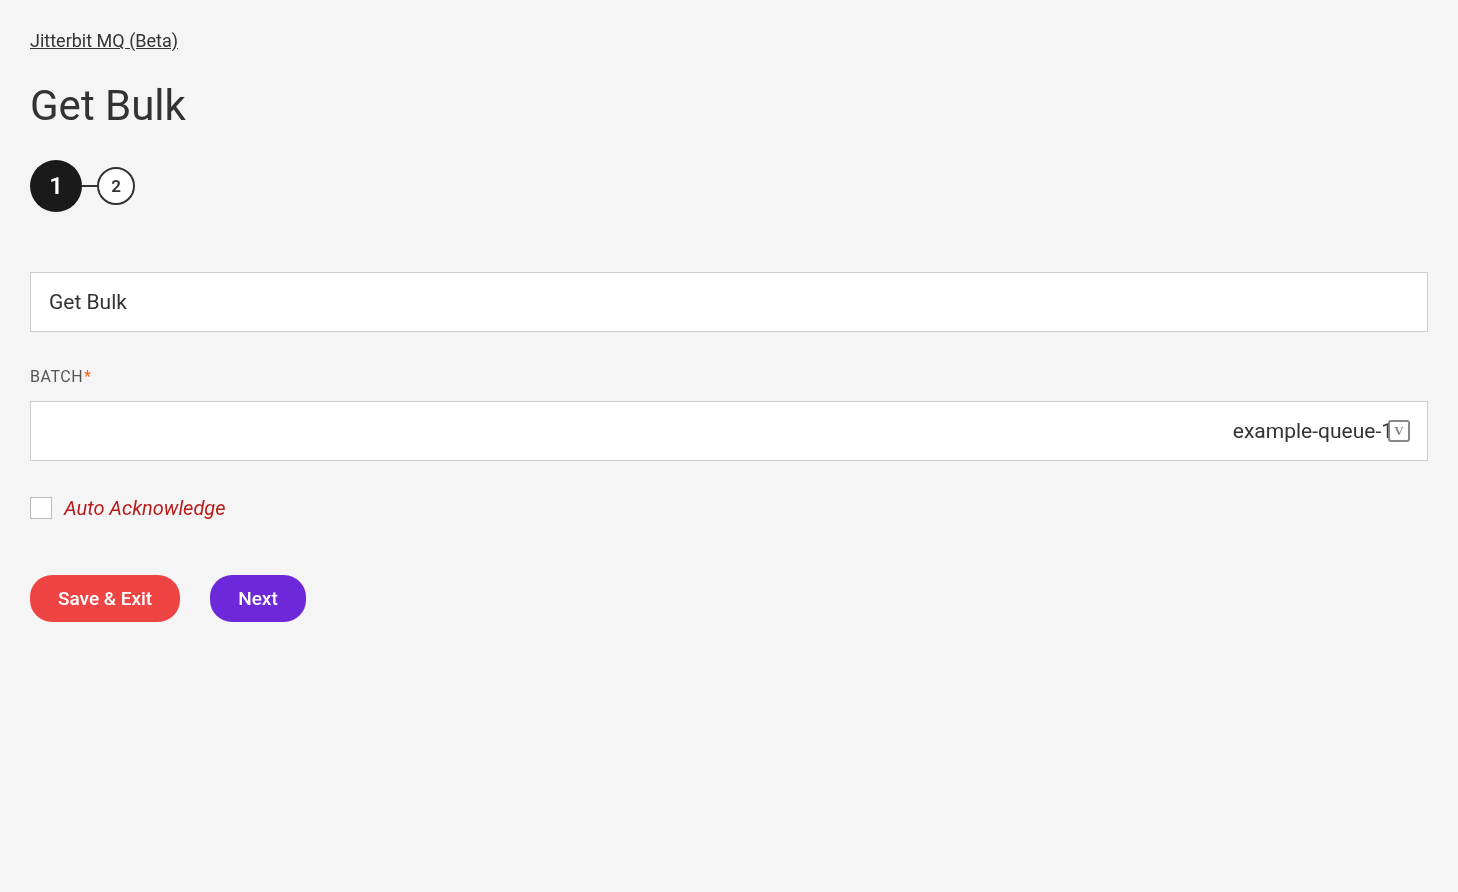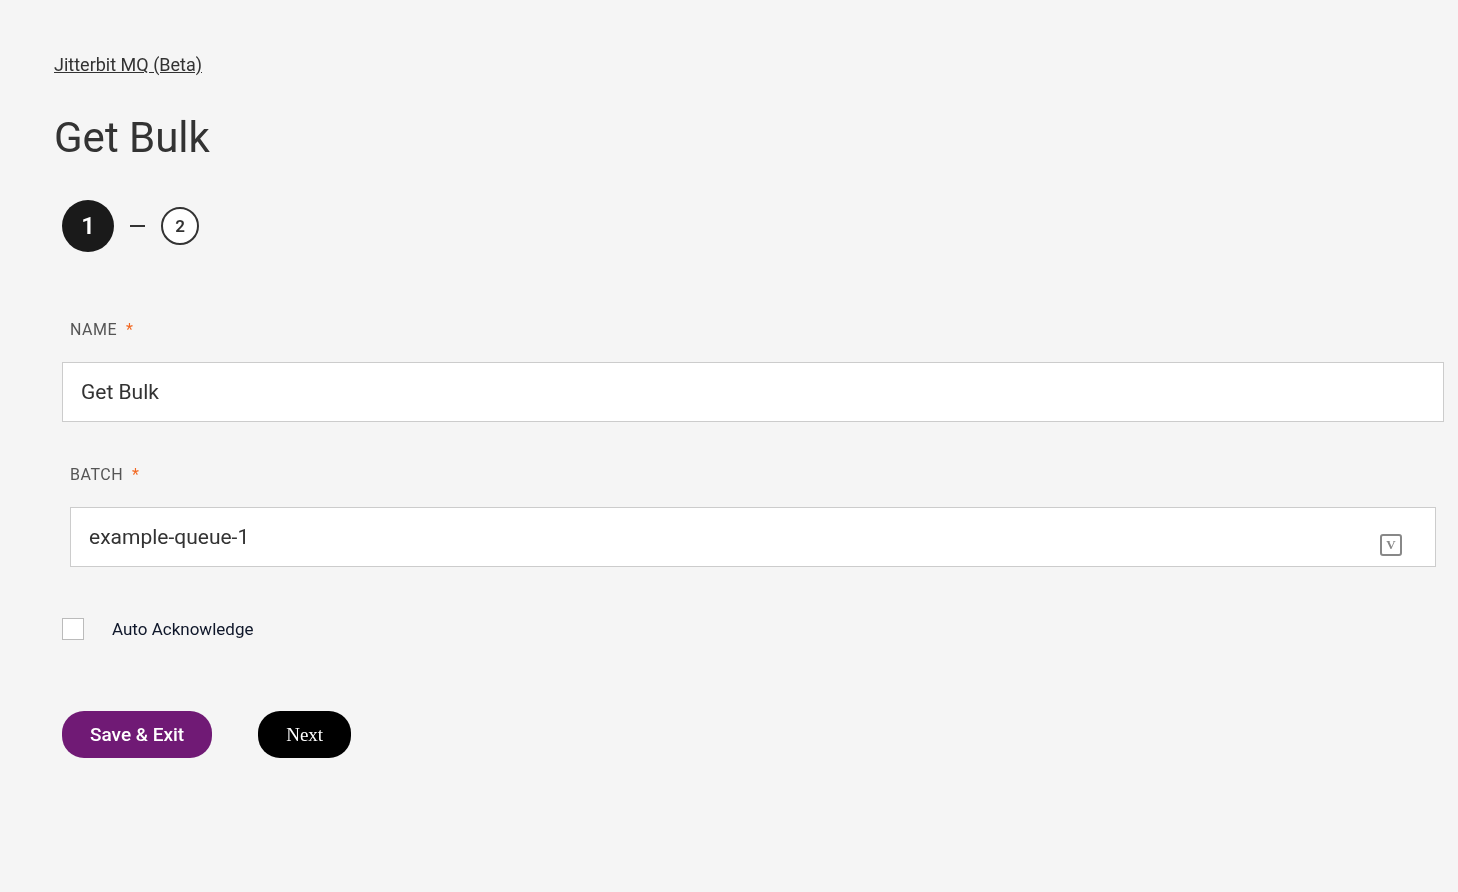--- a/index.html
+++ b/index.html
@@ -1,17 +1,17 @@
 <!DOCTYPE html>
 <html><head>
   <meta charset="utf-8">
   <style>
     * {
       box-sizing: border-box;
-      margin: 8px;
+      margin: 0;
       padding: 0;
     }
     body {
       font-family: -apple-system, BlinkMacSystemFont, "Segoe UI", Roboto, "Helvetica Neue", Arial, sans-serif;
       background: #f5f5f5;
       padding: 30px;
       width: 1458px;
       color: #333;
     }
     .breadcrumb {
@@ -111,73 +111,70 @@
       margin-bottom: 55px;
     }
     .checkbox {
       width: 22px;
       height: 22px;
       border: 1px solid #bbb;
       background: #fff;
       cursor: pointer;
     }
     .checkbox-label {
-      font-size: 17px;
-      color: #0f172a;
+      font-size: 20px;
+      color: #b91c1c;
+      font-style: italic;
     }
     .button-row {
       display: flex;
       gap: 30px;
     }
     .btn {
       padding: 12px 28px;
       border: none;
       border-radius: 22px;
       font-size: 19px;
       font-weight: 500;
       cursor: pointer;
       color: #fff;
       font-family: inherit;
     }
     .btn-secondary {
-      background: #701a75;
+      background: #ef4444;
     }
     .btn-primary {
-      background: #000000;
-      font-family: Liberation Serif, serif;
+      background: #6d28d9;
     }
   </style>
 </head>
 <body>
 
 
 
 <a class="breadcrumb">Jitterbit MQ (Beta)</a>
 
 <h1 class="page-title">Get Bulk</h1>
 
 <div class="stepper">
   <div class="step step-active">1</div>
   <div class="step-line"></div>
   <div class="step step-inactive">2</div>
 </div>
 
 <div class="form-group">
-  <label class="form-label">
-    <span>NAME</span><span class="required">*</span>
-  </label>
   <input type="text" class="form-input" value="Get Bulk" style="">
 </div>
 
 <div class="form-group">
   <label class="form-label">
     <span>BATCH</span><span class="required">*</span>
   </label>
   <div class="input-wrapper">
-    <input type="text" class="form-input" style="padding-right: 45px;" value="example-queue-1">
+    <input type="text" class="form-input" style="padding-right: 34px; text-align: right;" value="example-queue-1">
     <div class="input-icon">V</div>
   </div>
 </div>
 
 <div class="form-group">
 </div>
 
 <div class="checkbox-group">
   <div class="checkbox"></div>
   <span class="checkbox-label">Auto Acknowledge</span>

